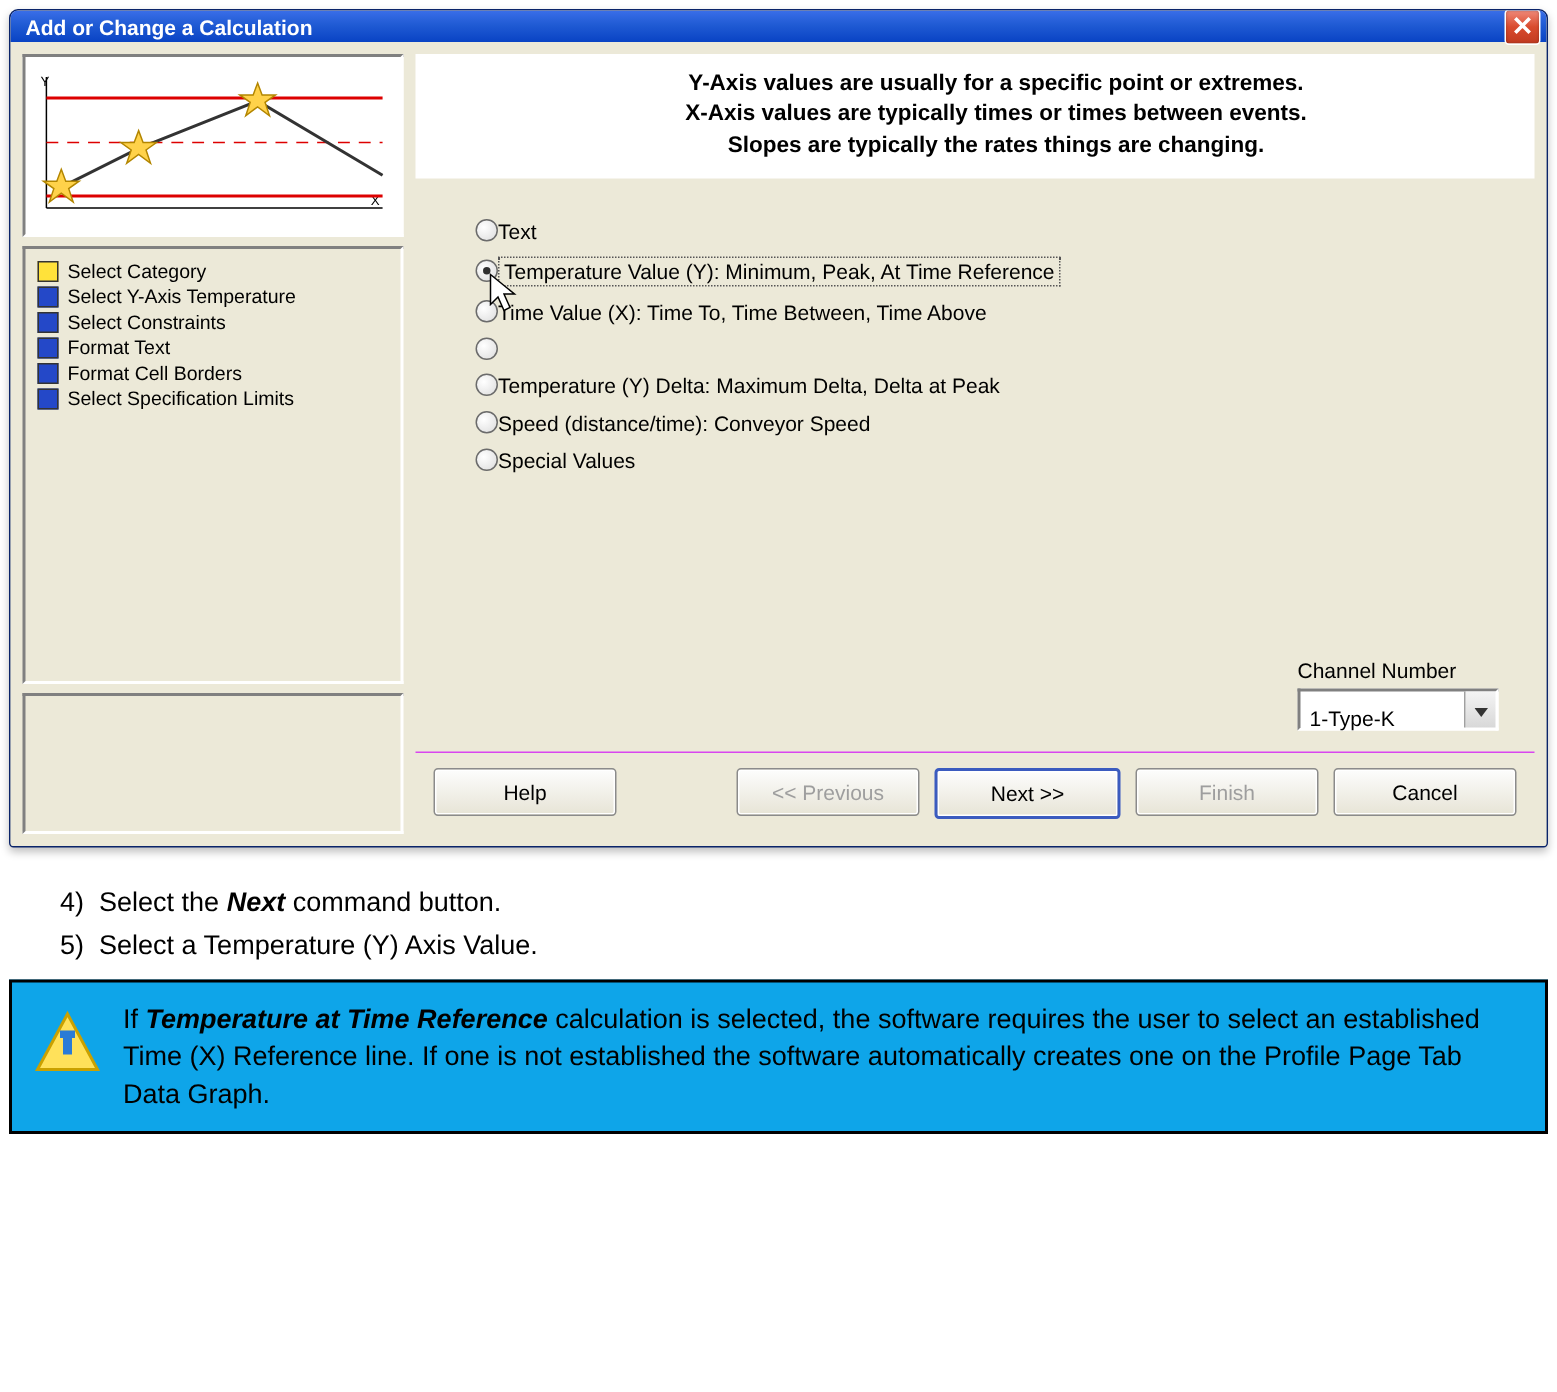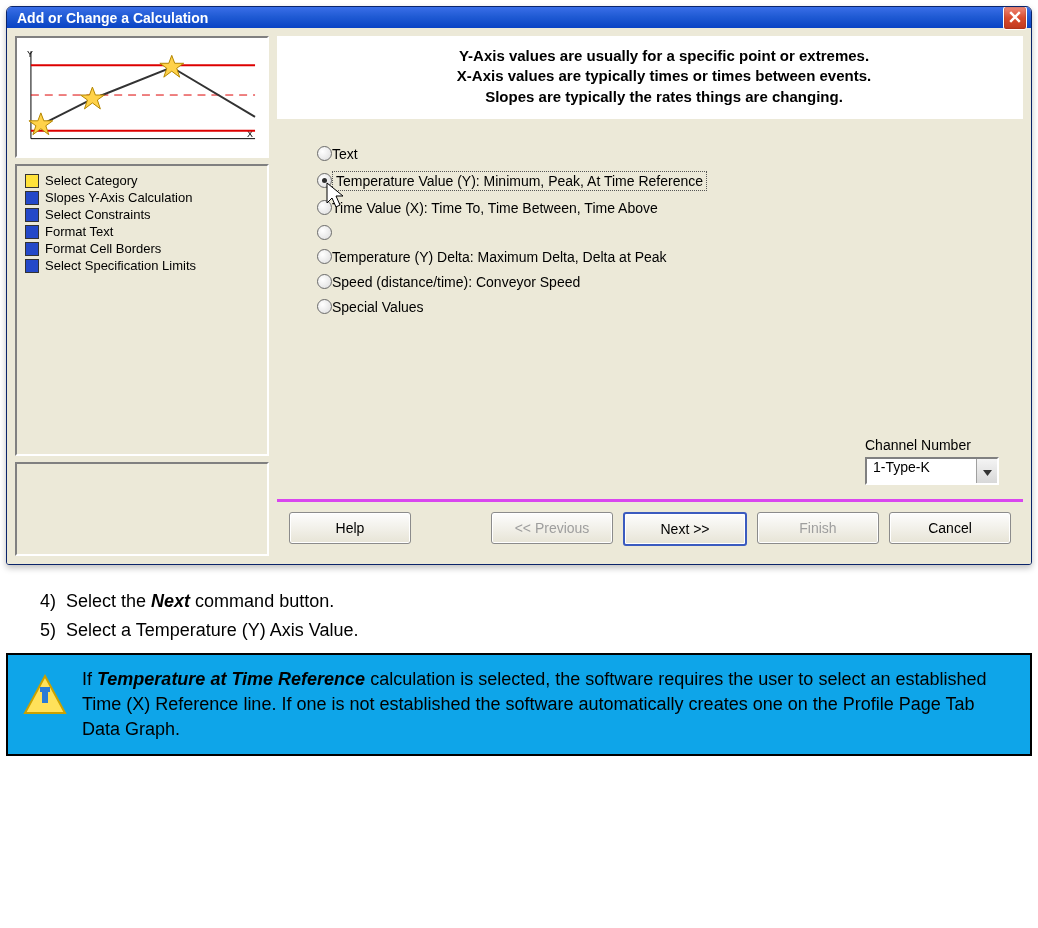--- a/index.html
+++ b/index.html
@@ -118,30 +118,30 @@
     right: 24px; bottom: 14px;
     text-align: left;
     font-size: 14px;
   }
   .combo {
     display: flex; align-items: stretch;
     border: 2px solid; border-color:#808080 #fff #fff #808080;
     background: #fff; height: 24px; width: 130px;
     margin-top: 4px;
   }
-  .combo-text { flex: 1; padding: 0 6px; font-size: 14px; }
+  .combo-text { flex: 1; padding: 10px 6px; font-size: 14px; }
   .combo-btn {
     width: 20px; background: linear-gradient(#f4f4f4,#d8d8d8);
     border-left: 1px solid #a0a0a0;
     display: flex; align-items: center; justify-content: center;
   }
   .button-row {
     display: flex; gap: 10px; justify-content: center;
     padding: 10px 12px;
-    border-top: 3px solid #d946ef;
+    border-top: 1px solid #d946ef;
   }
   .btn {
     min-width: 120px; height: 30px;
     background: linear-gradient(#fdfdfd,#e7e4d6);
     border: 1px solid #8b8b8b;
     border-radius: 3px;
     font-size: 14px;
     display: flex; align-items: center; justify-content: center;
     box-shadow: inset 0 0 0 1px #fff;
     cursor: pointer;
@@ -206,21 +206,21 @@
         </svg>
       </div>
 
       <div class="sunken steps-panel">
         <div class="step-row">
           <span class="sq yellow"></span>
           <span>Select Category</span>
         </div>
         <div class="step-row">
           <span class="sq blue"></span>
-          <span>Slopes Y-Axis Calculation</span>
+          <span>Select Y-Axis Temperature</span>
         </div>
         <div class="step-row">
           <span class="sq blue"></span>
           <span>Select Constraints</span>
         </div>
         <div class="step-row">
           <span class="sq blue"></span>
           <span>Format Text</span>
         </div>
         <div class="step-row">

